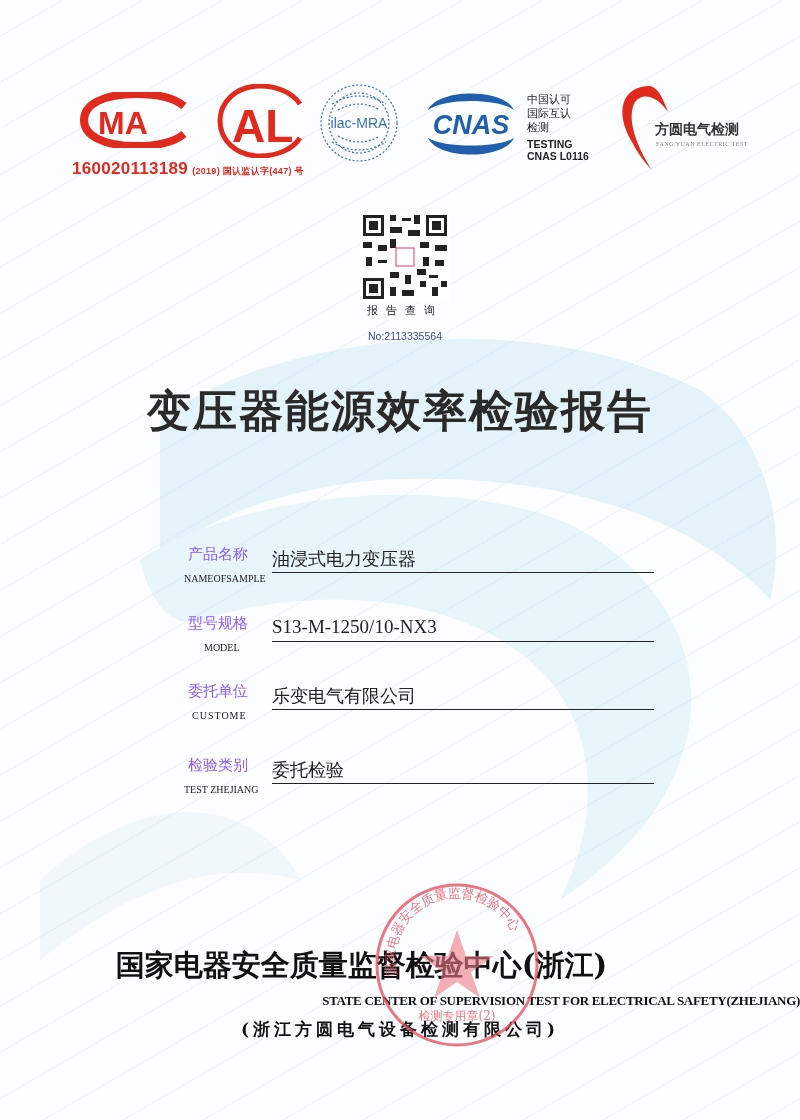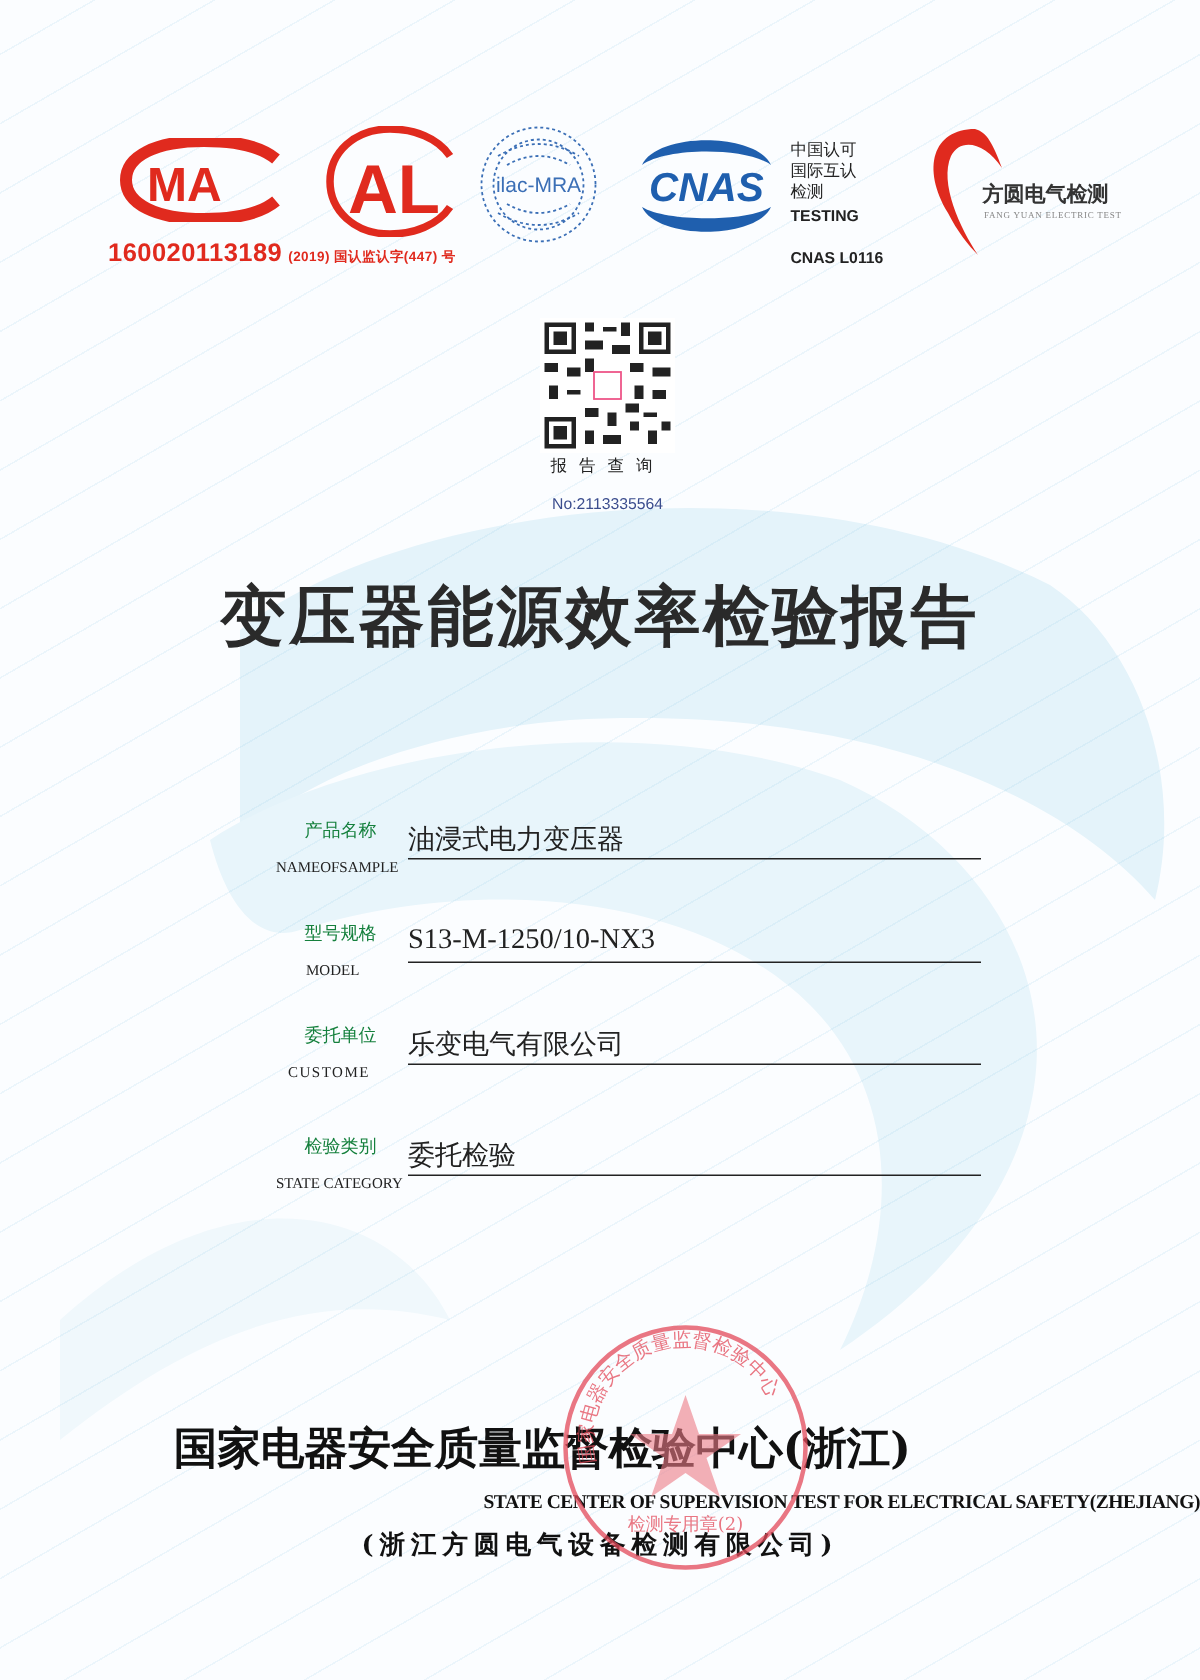--- a/index.html
+++ b/index.html
@@ -12,21 +12,21 @@
   .cma-num small { font-size:9px; margin-left:4px; font-weight:bold; }
   .cnas-side { position:absolute; left:527px; top:93px; font-family:"DejaVu Sans", sans-serif; font-size:11px; line-height:14px; color:#222; }
   .cnas-side .t { font-family:"Liberation Sans", sans-serif; font-weight:bold; font-size:10.5px; line-height:12px; margin-top:3px; }
   .fy-name { position:absolute; left:655px; top:121px; font-size:14px; font-weight:bold; color:#333; }
   .fy-en { position:absolute; left:656px; top:141px; font-size:6px; color:#888; letter-spacing:.5px; font-family:"Liberation Serif", serif; }
   .qr { position:absolute; left:360px; top:212px; width:90px; height:90px; background:#fff; }
   .qr-label { position:absolute; left:360px; top:303px; width:90px; text-align:center; font-size:11px; letter-spacing:8px; color:#222; }
   .qr-no { position:absolute; left:350px; top:330px; width:110px; text-align:center; font-family:"Liberation Sans", sans-serif; font-size:10.5px; color:#3b4d8e; }
   .title { position:absolute; left:0; width:800px; top:382px; text-align:center; font-size:44px; font-weight:bold; color:#2a2a2a; letter-spacing:2px; }
   .field { position:absolute; left:184px; width:470px; height:50px; }
-  .field .cn { position:absolute; left:4px; top:0; font-family:"DejaVu Serif", serif; font-size:12px; color:#15803d;margin-left:15px; }
+  .field .cn { position:absolute; left:4px; top:0; font-family:"DejaVu Serif", serif; font-size:15px; color:#8b5cf6; }
   .field .en { position:absolute; top:28px; font-family:"Liberation Serif", serif; font-size:10px; color:#222; }
   .field .line { position:absolute; left:88px; right:0; top:27px; border-bottom:1.3px solid #222; }
   .field .val { position:absolute; left:88px; right:0; top:2px; text-align:left; font-family:"DejaVu Serif", serif; font-size:18px; color:#222; }
   .field .val.model { font-family:"Liberation Serif", serif; font-size:19px; }
   .org-cn { position:absolute; left:0; width:723px; top:946px; text-align:center; font-family:"DejaVu Serif", serif; font-size:29px; color:#111; font-weight:bold; }
   .org-en { position:absolute; left:0; width:800px; top:993px; text-align:right; font-family:"Liberation Serif", serif; font-size:13px; font-weight:bold; color:#111; letter-spacing:-.3px; }
   .org-sub { position:absolute; left:0; width:800px; top:1018px; text-align:center; font-family:"DejaVu Serif", serif; font-size:17px; font-weight:bold; color:#111; letter-spacing:4px; }
   .seal { position:absolute; left:372px; top:880px; width:170px; height:170px; pointer-events:none; opacity:.75; }
 </style>
 </head>
@@ -65,21 +65,21 @@
 <svg class="logo" style="left:418px;top:82px" width="106" height="82" viewBox="0 0 106 82">
   <path d="M10 28 C 20 6, 86 6, 96 28 C 80 16, 26 16, 10 28 Z" fill="#1f5fae"></path>
   <path d="M10 56 C 26 66, 80 66, 96 56 C 86 78, 20 78, 10 56 Z" fill="#1f5fae"></path>
   <text x="53" y="52" text-anchor="middle" font-family="Liberation Sans, sans-serif" font-weight="bold" font-style="italic" font-size="27" fill="#1f5fae">CNAS</text>
 </svg>
 <div class="cnas-side">
   <div>中国认可</div>
   <div>国际互认</div>
   <div>检测</div>
   <div class="t">TESTING</div>
-  <div class="t" style="margin-top:16px">CNAS L0116</div>
+  <div class="t" style="margin-top:0">CNAS L0116</div>
 </div>
 
 <svg class="logo" style="left:612px;top:82px" width="70" height="90" viewBox="0 0 70 90">
   <path d="M38 4 C 10 4, 2 30, 20 60 C 26 72, 34 82, 40 88 C 28 70, 14 40, 22 22 C 28 10, 44 12, 56 30 C 50 14, 46 6, 38 4 Z" fill="#e02a1e"></path>
 </svg>
 <div class="fy-name">方圆电气检测</div>
 <div class="fy-en">FANG YUAN ELECTRIC TEST</div>
 
 <svg class="qr" viewBox="0 0 30 30" width="90" height="90">
   <rect width="30" height="30" fill="#fff"></rect>
@@ -141,21 +141,21 @@
   <span class="val model">S13-M-1250/10-NX3</span>
 </div>
 <div class="field" style="top:682px">
   <span class="cn">委托单位</span>
   <span class="en" style="left:8px;letter-spacing:1px">CUSTOME</span>
   <div class="line"></div>
   <span class="val">乐变电气有限公司</span>
 </div>
 <div class="field" style="top:756px">
   <span class="cn">检验类别</span>
-  <span class="en" style="left:0">STATE CATEGORY</span>
+  <span class="en" style="left:0">TEST ZHEJIANG</span>
   <div class="line"></div>
   <span class="val">委托检验</span>
 </div>
 
 <div class="org-cn">国家电器安全质量监督检验中心(浙江)</div>
 <div class="org-en">STATE CENTER OF SUPERVISION TEST FOR ELECTRICAL SAFETY(ZHEJIANG)</div>
 <div class="org-sub">(浙江方圆电气设备检测有限公司)</div>
 
 <svg class="seal" viewBox="0 0 170 170">
   <circle cx="85" cy="85" r="80" fill="none" stroke="#e34a5a" stroke-width="3"></circle>

